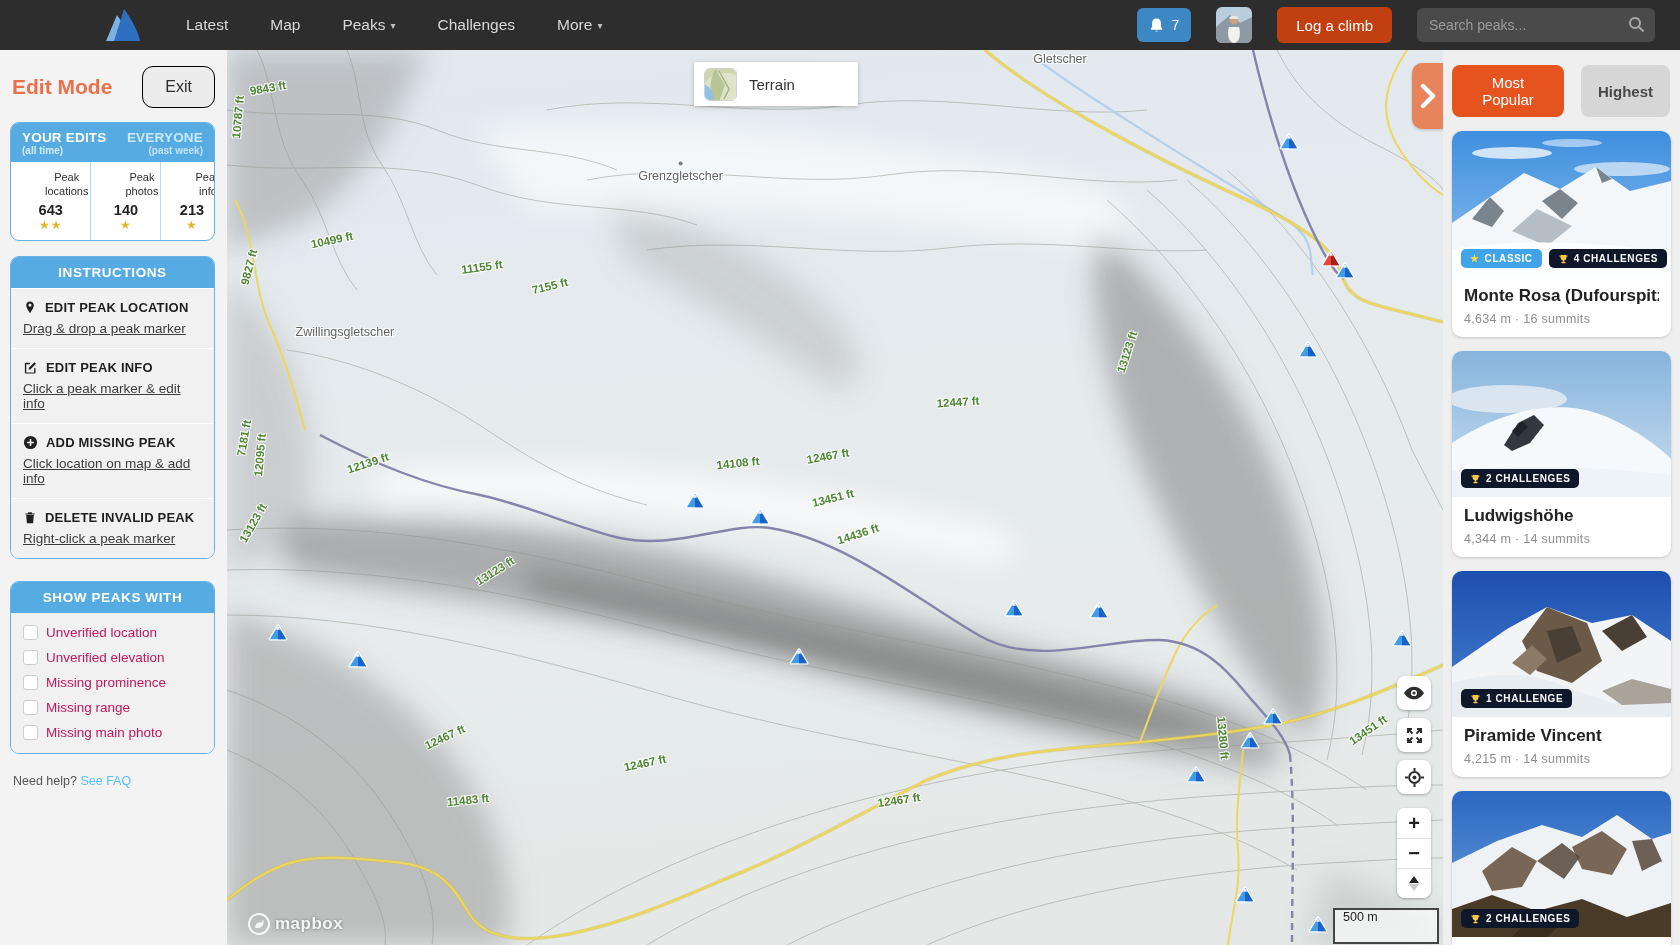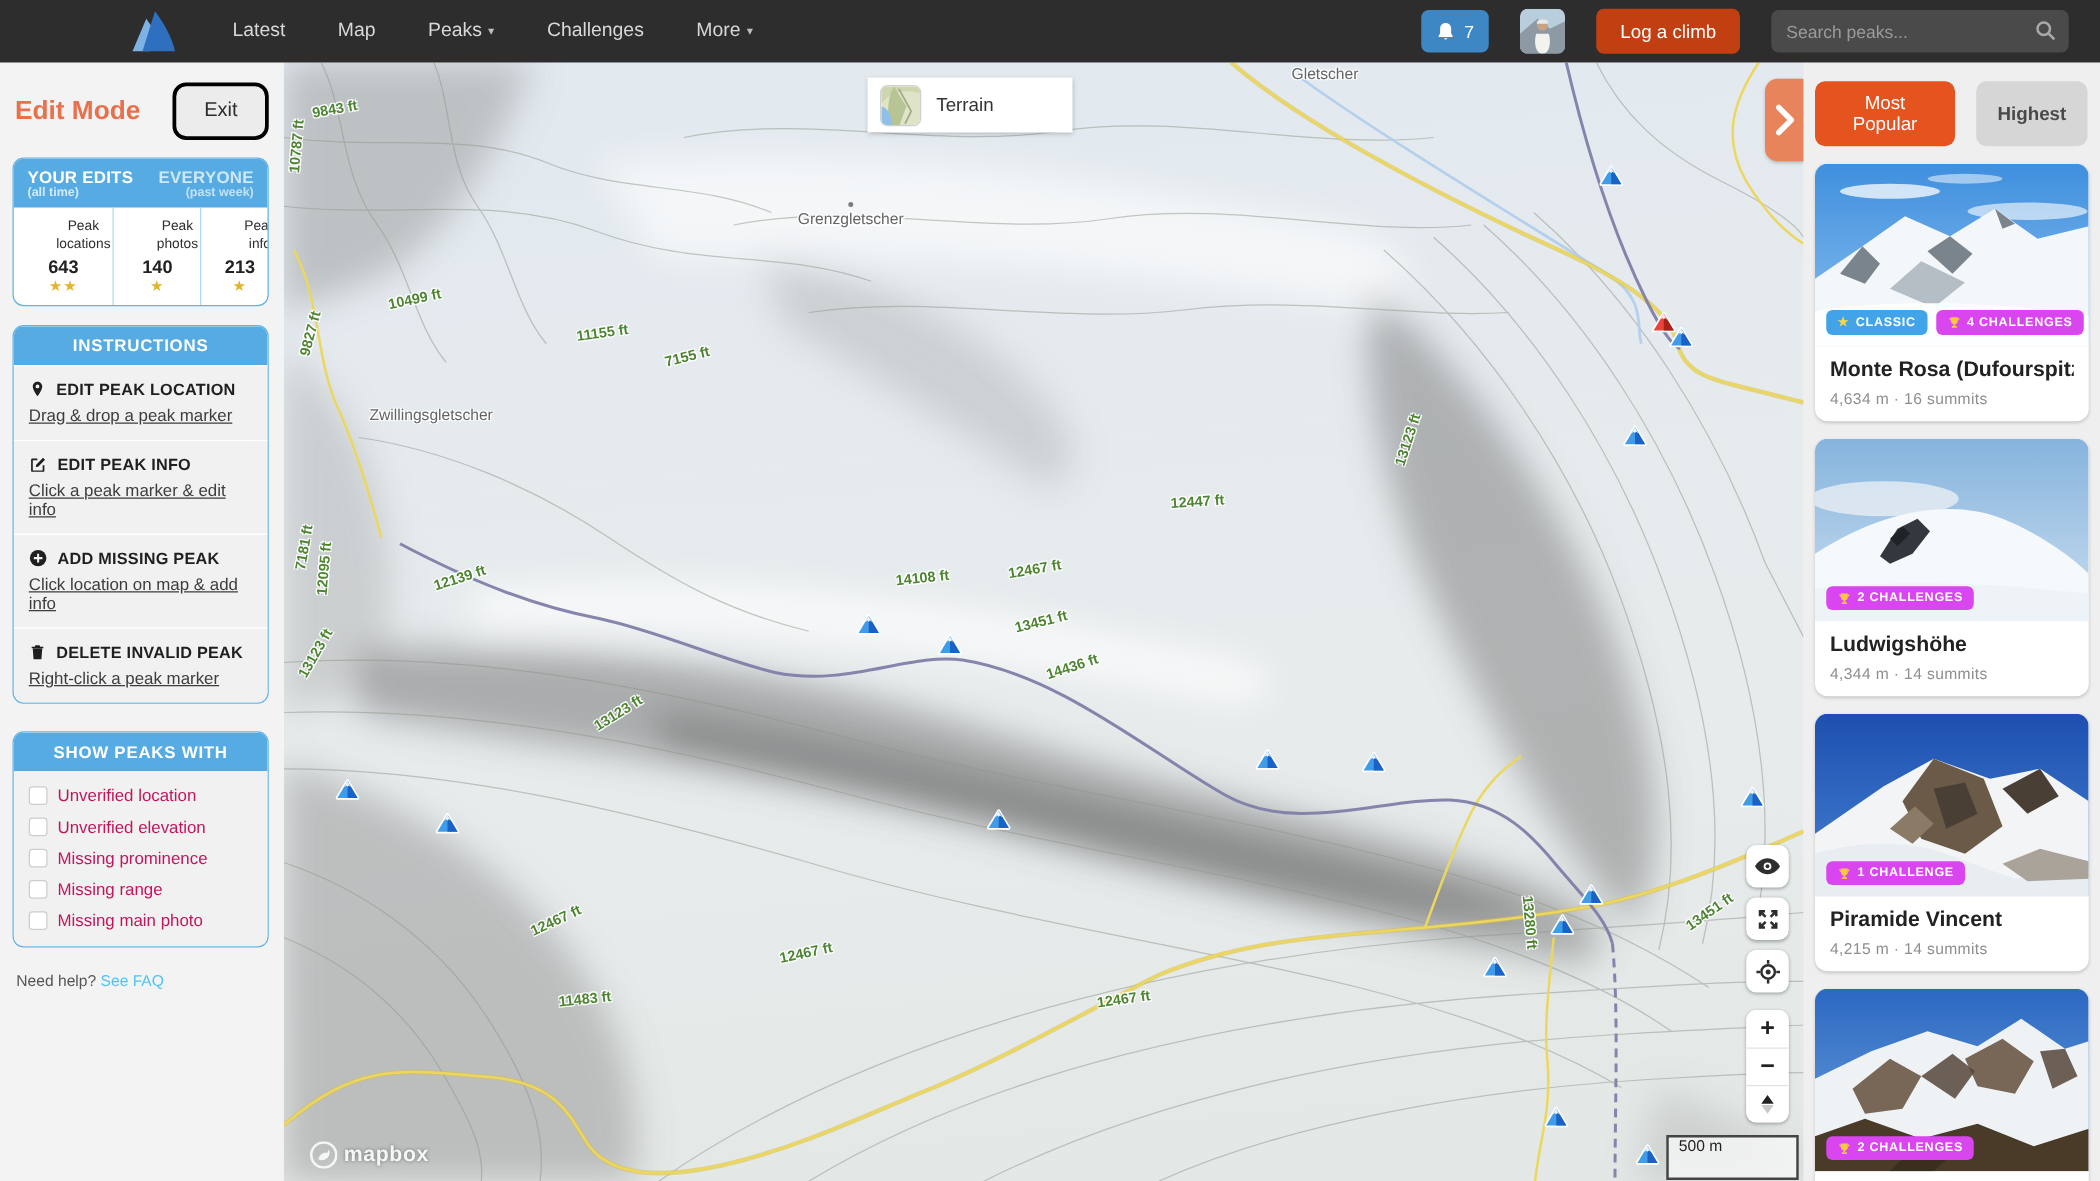--- a/index.html
+++ b/index.html
@@ -18,21 +18,21 @@
   .log-climb-btn { background:#c23f11; border:none; border-radius:6px; height:36px; padding:0 19px; color:#fff; font-size:15px; cursor:pointer; }
   .search-wrap { position:relative; }
   .search-input { width:238px; height:34px; background:#4a4a4a; border:none; border-radius:6px; padding:0 34px 0 12px; color:#ddd; font-size:14px; font-family:"Liberation Sans",sans-serif; }
   .search-input::placeholder { color:#9b9b9b; }
   .search-icon { position:absolute; right:10px; top:8px; }
 
   
   .sidebar-left { position:absolute; left:0; top:50px; width:227px; height:895px; background:#f3f3f3; padding:14px 12px 0 10px; z-index:30; }
   .edit-header { display:flex; justify-content:space-between; align-items:center; padding:2px 0 2px 2px; }
   .edit-title { color:#e8714c; font-size:21px; font-weight:bold; }
-  .exit-btn { background:#ececec; border:3px solid #000000; border-radius:11px; padding:11px 22px; font-size:16px; color:#2c2c2c; cursor:pointer; font-family:"Liberation Sans",sans-serif; }
+  .exit-btn { background:#ececec; border:1px solid #000000; border-radius:11px; padding:11px 22px; font-size:16px; color:#2c2c2c; cursor:pointer; font-family:"Liberation Sans",sans-serif; }
   .panel { border:1px solid #64b2e6; border-radius:9px; overflow:hidden; background:#fff; }
   .stats-panel { margin-top:12px; }
   .stats-head { background:#55abe2; display:flex; justify-content:space-between; padding:7px 11px 6px; }
   .stats-head .l1 { color:#fff; font-weight:bold; font-size:13.5px; letter-spacing:.2px; }
   .stats-head .l2 { color:rgba(255,255,255,.75); font-size:10px; font-weight:bold; }
   .stats-head .right { text-align:right; }
   .stats-head .right .l1 { color:#cde8fb; }
   .stats-head .right .l2 { color:#c4e2f7; }
   .stats-cells { display:flex; }
   .stat-cell { flex:1; text-align:center; padding:8px 2px 7px; border-left:1px solid #aed9f4; }
@@ -85,21 +85,21 @@
   .tabs { display:flex; gap:17px; }
   .tab { border:none; border-radius:8px; padding:9px 17px; font-size:15px; cursor:pointer; font-family:"Liberation Sans",sans-serif; }
   .tab.active { background:#e5531f; color:#fff; }
   .tab.inactive { background:#d6d6d6; color:#4a4a4a;font-weight:bold; }
   .peak-card { width:219px; background:#fff; border-radius:10px; box-shadow:0 1px 3px rgba(0,0,0,.18); overflow:hidden; margin-top:14px; cursor:pointer; }
   .card-photo { position:relative; width:219px; height:146px; }
   .card-photo svg { display:block; }
   .badges { position:absolute; left:9px; bottom:9px; display:flex; gap:7px; }
   .badge { display:flex; align-items:center; gap:5px; border-radius:5px; padding:4px 9px; color:#fff; font-size:10px; font-weight:bold; letter-spacing:.6px; white-space:nowrap; }
   .badge.classic { background:#41a3e8; }
-  .badge.challenge { background:#d946ef; }
+  .badge.challenge { background:#0f172a; }
   .badge .star { color:#f7d84a; font-size:10px; }
   .card-info { padding:9px 12px 11px; }
   .card-title { font-size:17px; font-weight:bold; color:#222; white-space:nowrap; overflow:hidden; }
   .card-meta { font-size:12.5px; color:#8e8e8e; margin-top:6px; letter-spacing:.3px; }
 </style>
 </head>
 <body>
 
 <div class="navbar">
   <div class="brand">

